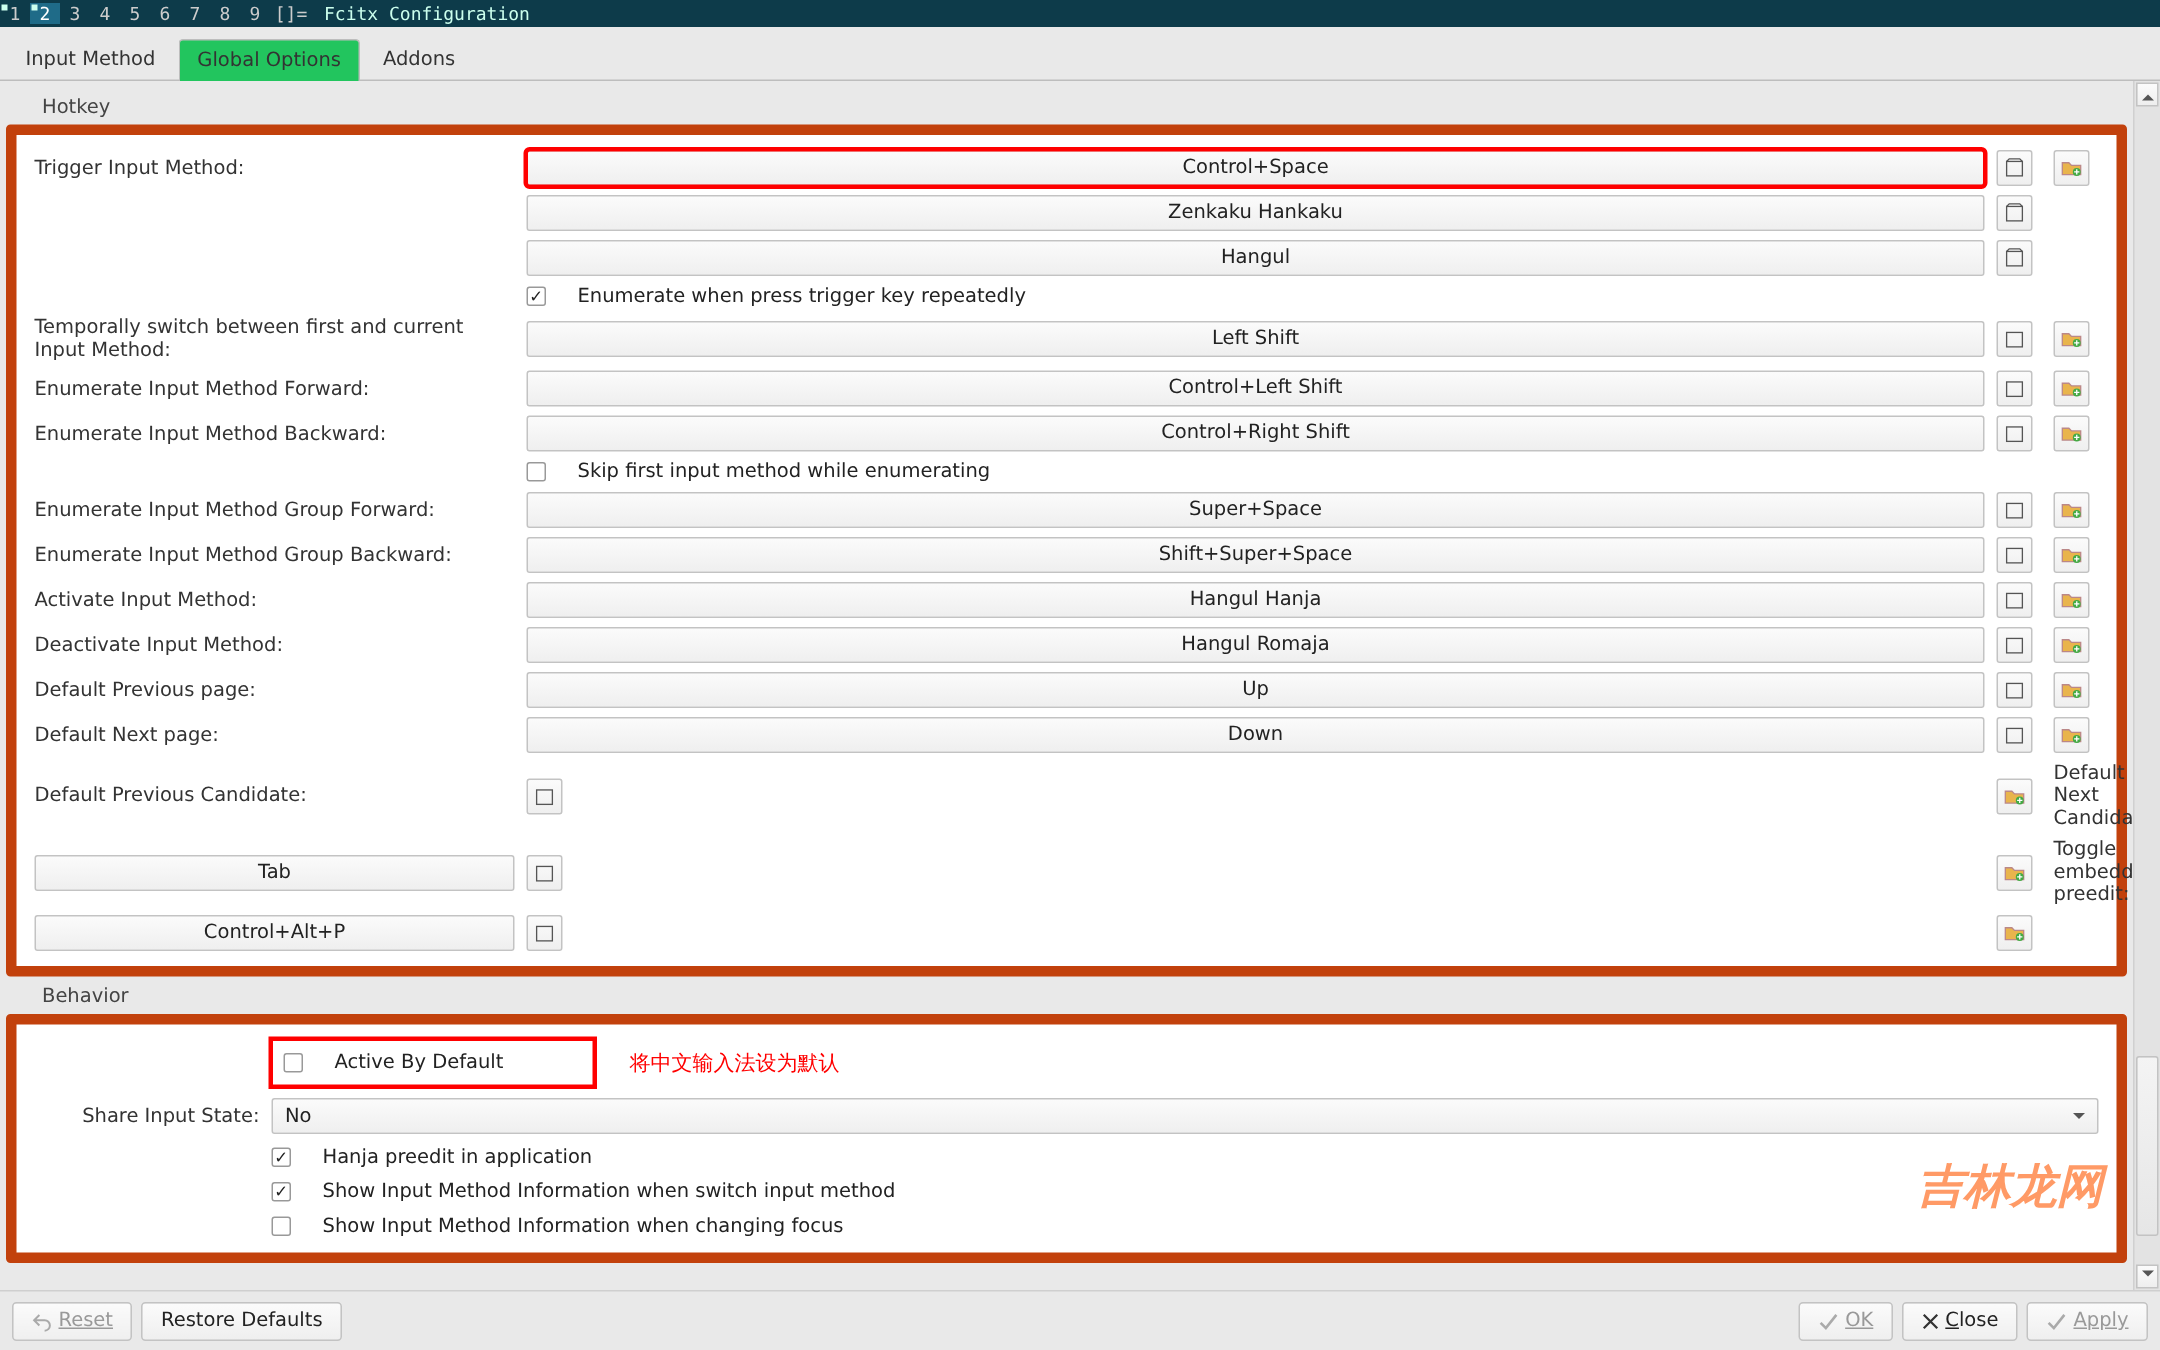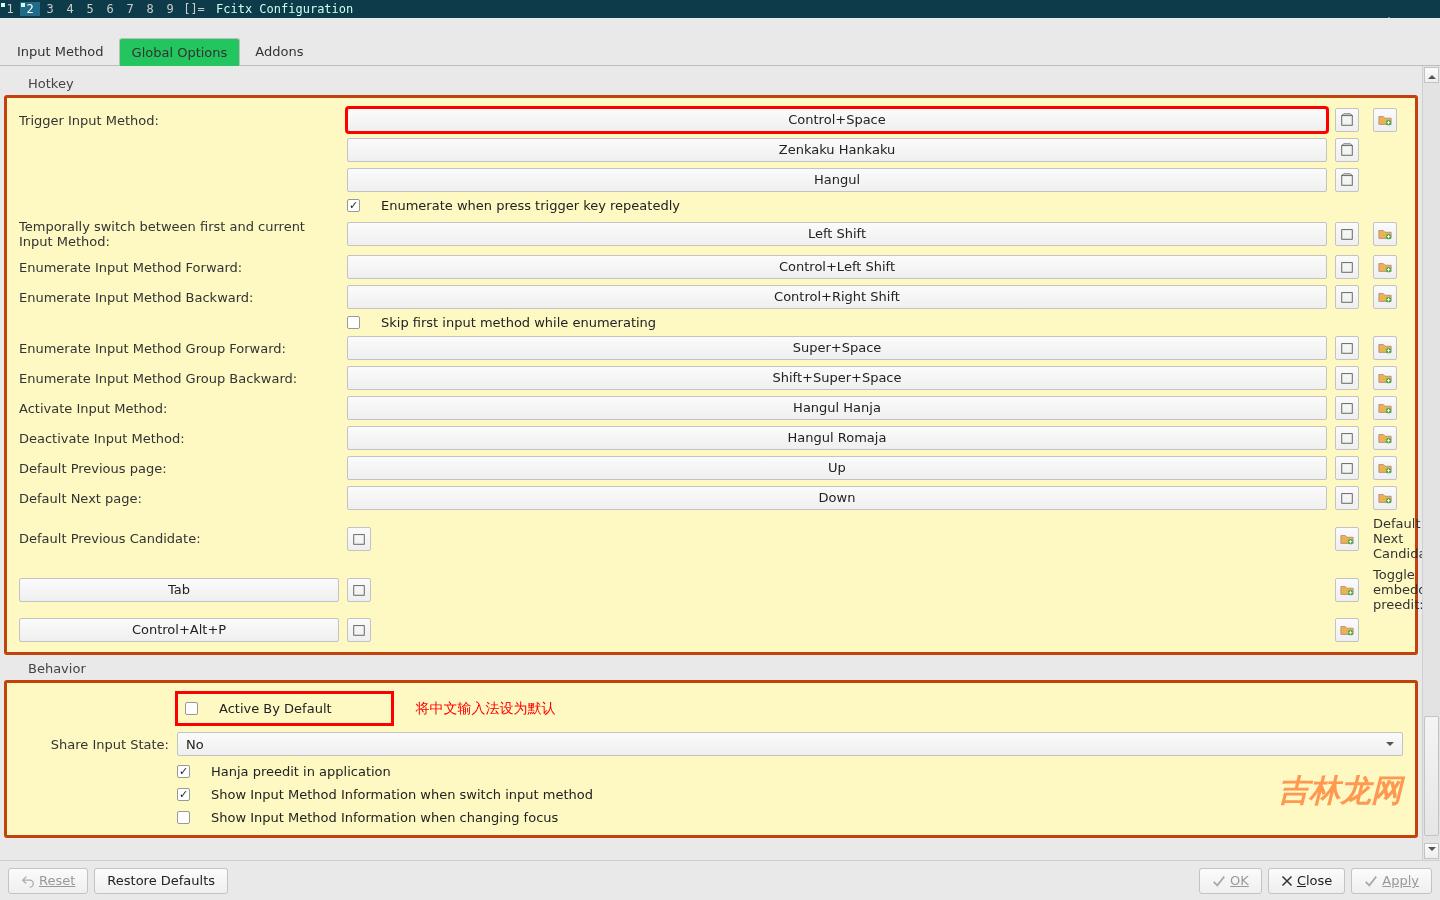--- a/index.html
+++ b/index.html
@@ -6,27 +6,27 @@
   html, body { width: 1440px; height: 900px; font-family: "DejaVu Sans", "Liberation Sans", sans-serif; font-size: 13px; color: #222; overflow: hidden; background: #e9e9e9; }
   .titlebar { height: 18px; background: #0d3b4a; color: #ddd; display: flex; align-items: center; font-family: monospace; font-size: 12px; }
   .tag-list { display: flex; }
   .tag { width: 20px; text-align: center; color: #ccc; }
   .tag.active { background: #1f6b88; color: #fff; }
   .wintitle { margin-left: 8px; color: #cfe; }
   .wmver { margin-left: auto; margin-right: 6px; color: #ccc; margin-top: 28px; }
   .tagcorner { position: relative; }
   .tagcorner::after { content: ""; position:absolute; top:1px; left:1px; width:4px; height:4px; background:#cfe; }
   .app { position: absolute; top: 18px; left: 0; right: 0; bottom: 0; background: #e9e9e9; display: flex; flex-direction: column; }
-  .tabbar { height: 48px; display: flex; align-items: flex-end; padding: 6px 4px 0 4px; background: #e9e9e9; border-bottom: 1px solid #bdbdbd; }
+  .tabbar { height: 36px; display: flex; align-items: flex-end; padding: 6px 4px 0 4px; background: #e9e9e9; border-bottom: 1px solid #bdbdbd; }
   .tab { padding: 6px 12px; border: 1px solid transparent; border-bottom: none; margin-right: 2px; color: #333; border-radius: 3px 3px 0 0; cursor: pointer; }
   .tab.active { background: #22c55e; border-color: #bdbdbd; position: relative; top: 1px; }
   .scroll-area { flex: 1; overflow: hidden; position: relative; background: #e9e9e9; }
   .content { position: absolute; inset: 0 18px 0 0; padding: 4px 4px 0 4px; }
   .section-title { font-size: 13px; color: #444; padding: 6px 0 4px 24px; }
-  .section-box { border: 3px solid #c2410c; border-radius: 3px; background: #fef9c3; padding: 10px 12px 10px 12px; }
+  .section-box { border: 7px solid #c2410c; border-radius: 3px; background: #ffffff; padding: 10px 12px 10px 12px; }
   .hotkey-grid { display: grid; grid-template-columns: 320px 1fr 30px 30px; column-gap: 8px; row-gap: 6px; align-items: center; }
   .row-label { color: #333; }
   .val-btn { height: 24px; border: 1px solid #c3c3c3; border-radius: 2px; background: linear-gradient(#fbfbfb,#efefef); text-align: center; line-height: 22px; cursor: pointer; }
   .iconbtn { width: 24px; height: 24px; border: 1px solid #c3c3c3; border-radius: 2px; background: linear-gradient(#fbfbfb,#efefef); display: flex; align-items: center; justify-content: center; cursor: pointer; }
   .iconbtn svg { width: 14px; height: 14px; }
   .checkbox-row { display: flex; align-items: center; gap: 21px; }
   .cb { width: 13px; height: 13px; border: 1px solid #999; background: #fff; border-radius: 2px; display: inline-flex; align-items: center; justify-content: center; }
   .cb.checked::after { content: "✓"; font-size: 11px; color: #222; line-height: 1; }
   .red-box { outline: 3px solid #ff0000; outline-offset: -1px; }
   .behavior-grid { display: grid; grid-template-columns: 150px 1fr; column-gap: 8px; row-gap: 8px; align-items: center; }

